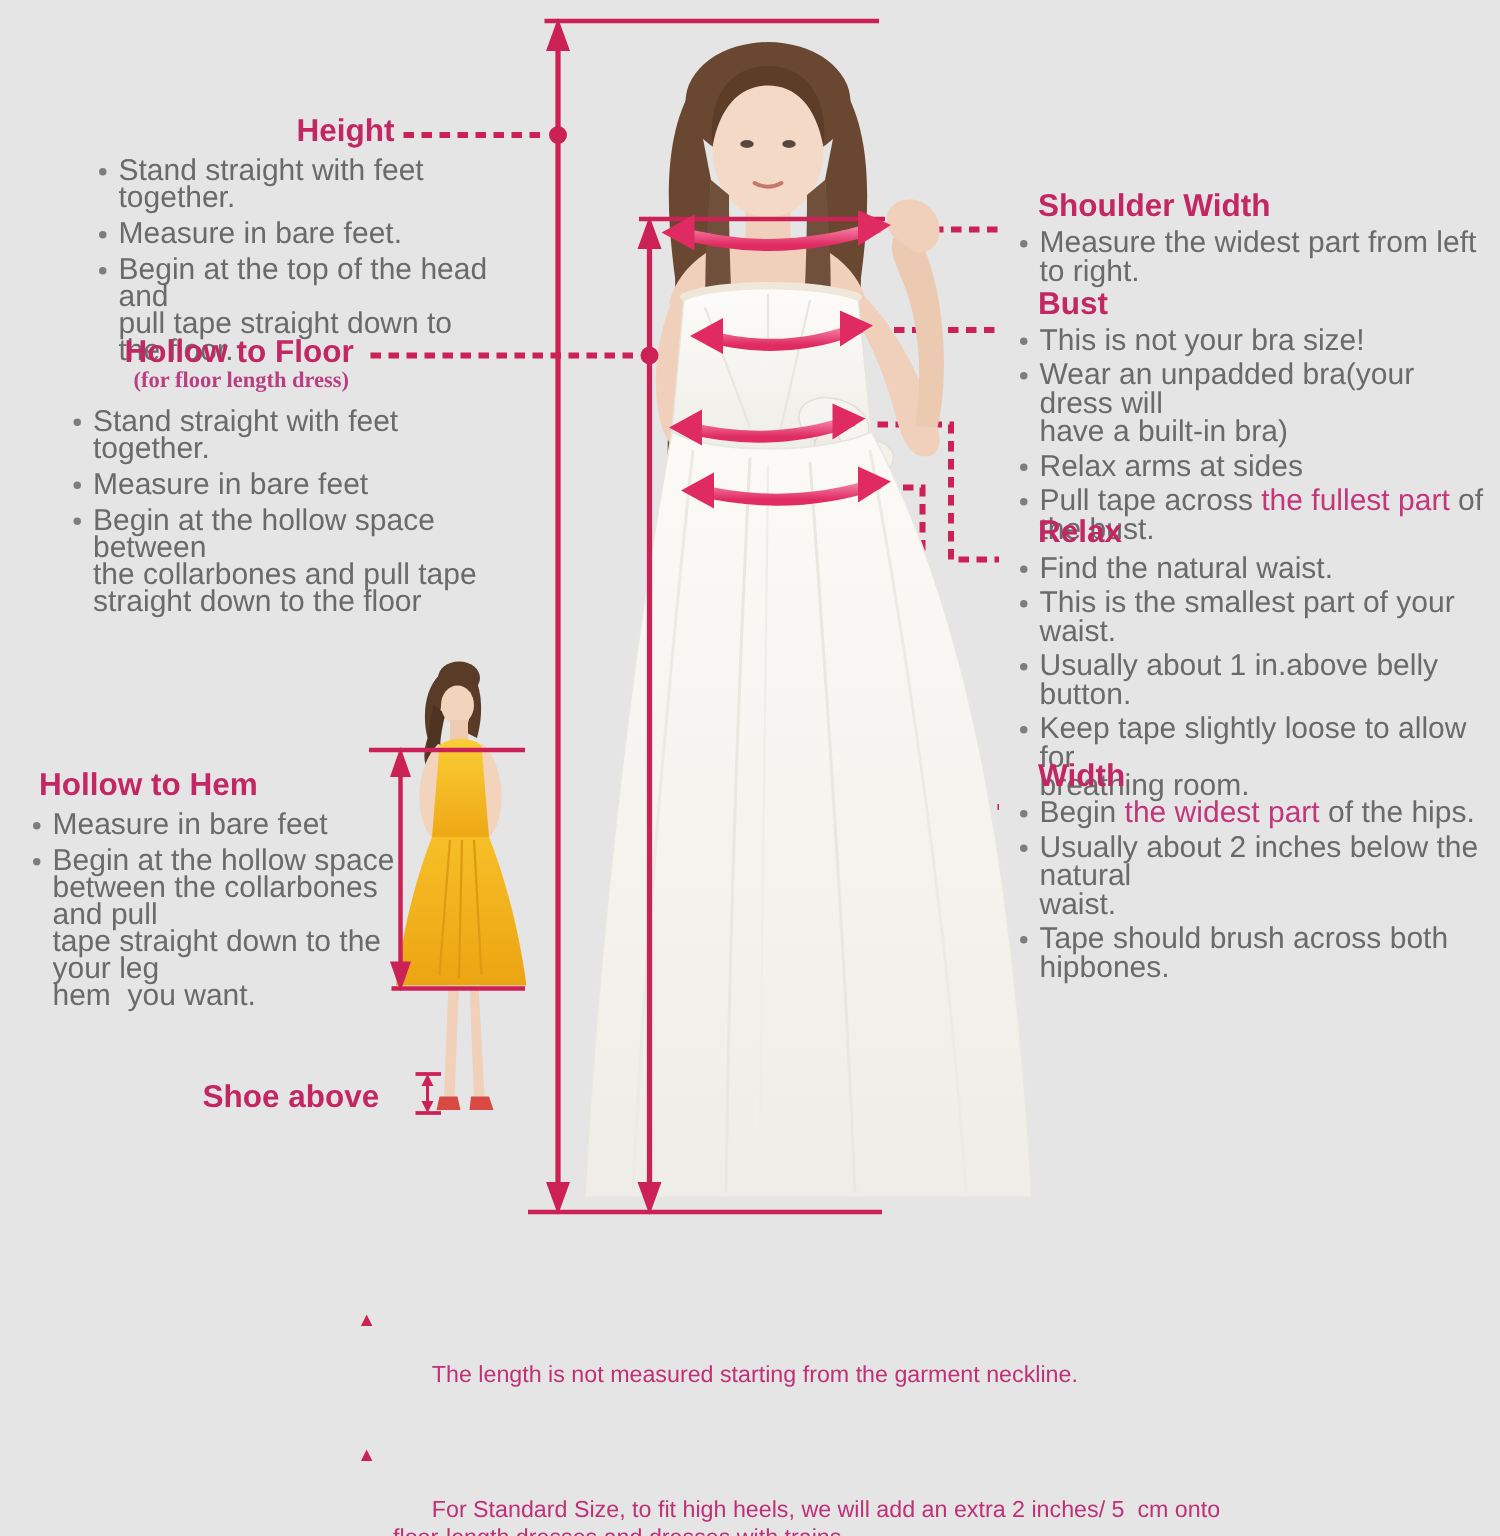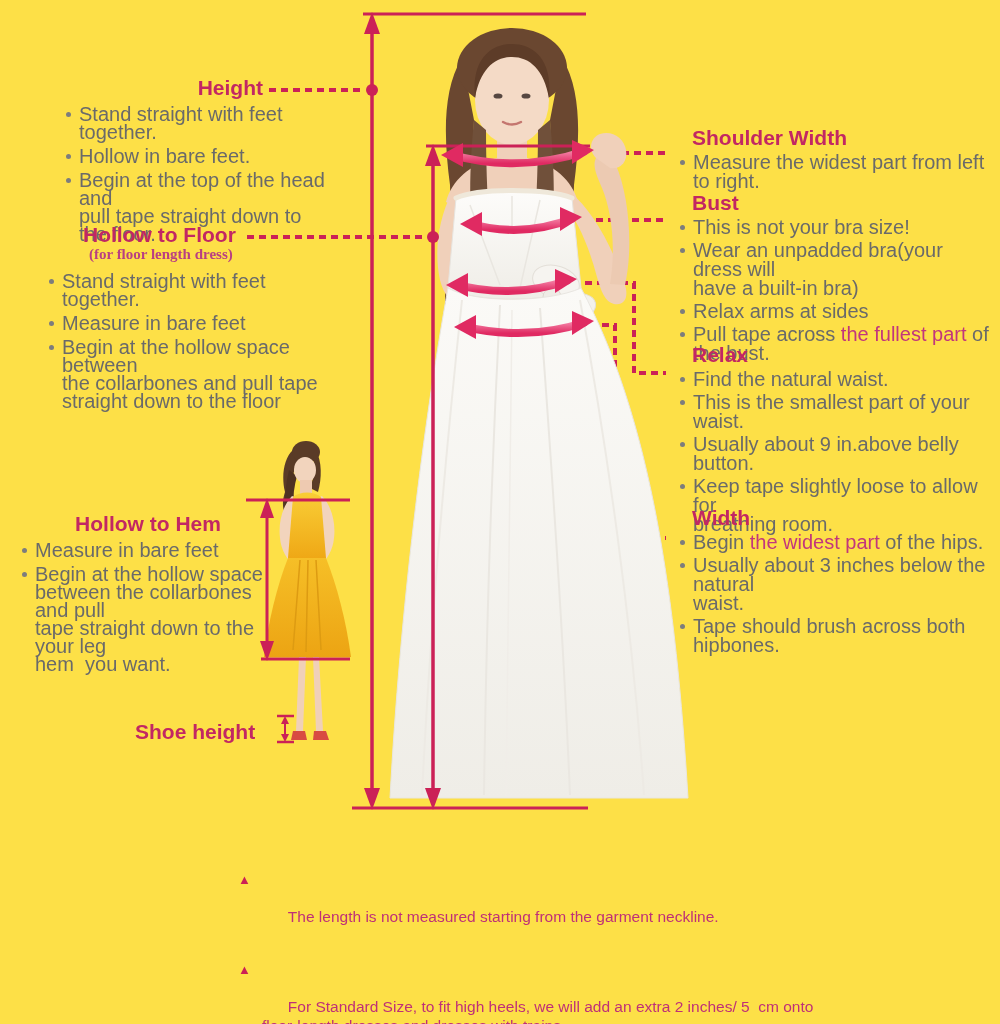--- a/index.html
+++ b/index.html
@@ -1,16 +1,16 @@
 <!DOCTYPE html>
 <html><head>
 <meta charset="utf-8">
 <style>
   html,body{margin:0;padding:0;background:#ffffff;}
-  .canvas{position:relative;width:1000px;height:1024px;background:#fde047;overflow:hidden;
+  .canvas{position:relative;width:1000px;height:1024px;background:#e5e5e5;overflow:hidden;
           font-family:"Liberation Sans",sans-serif;}
   svg.layer{position:absolute;left:0;top:0;}
 
   .sec{position:absolute;}
   .sec-title{font-size:21px;line-height:22px;font-weight:bold;color:#c22763;margin:0;}
   .sec-sub{font-size:15px;line-height:17px;font-weight:bold;color:#b93f82;font-family:Liberation Serif, serif;}
   ul.instr{list-style:none;margin:6px 0 0 0;padding:0;}
   ul.instr li{position:relative;padding-left:17px;font-size:20px;color:#6a6a6a;
               line-height:18px;margin-bottom:6px;white-space:pre-wrap;}
   ul.instr li::before{content:"";position:absolute;left:4px;top:7px;width:5px;height:5px;
@@ -18,21 +18,21 @@
   .hl{color:#c2367c;}
 
   
   #sec-height{left:62px;top:77px;width:272px;}
   #sec-height .sec-title{width:201px;text-align:right;}
   #sec-h2f{left:45px;top:224px;width:292px;}
   #sec-h2f .sec-title{margin-left:38px;}
   #sec-h2f .sec-sub{margin-left:44px;}
   #sec-h2f ul.instr{margin-top:9px;}
   #sec-hem{left:18px;top:513px;width:252px;}
-  #sec-hem .sec-title{margin-left:8px;text-align:center;}
+  #sec-hem .sec-title{margin-left:8px;}
   #sec-shoe{left:135px;top:721px;}
 
   
   .rsec{left:676px;width:318px;}
   #sec-shoulder{top:127px;}
   #sec-bust{top:192px;}
   #sec-waist{top:344px;}
   #sec-hips{top:507px;}
   .rsec .sec-title{margin-left:16px;}
   .rsec ul.instr{margin-top:4px;}
@@ -172,21 +172,21 @@
         <polygon points="476,315 476,339 454,327" fill="#e02a62"></polygon>
         <polygon points="572,311 572,335 594,321" fill="#e02a62"></polygon>
       </g>
     </g>
   </svg>
 
   <div class="sec" id="sec-height">
     <h2 class="sec-title">Height</h2>
     <ul class="instr">
       <li>Stand straight with feet together.</li>
-      <li>Hollow in bare feet.</li>
+      <li>Measure in bare feet.</li>
       <li>Begin at the top of the head and
 pull tape straight down to the floor.</li>
     </ul>
   </div>
 
   <div class="sec" id="sec-h2f">
     <h2 class="sec-title">Hollow to Floor</h2>
     <div class="sec-sub">(for floor length dress)</div>
     <ul class="instr">
       <li>Stand straight with feet together.</li>
@@ -202,21 +202,21 @@
     <ul class="instr">
       <li>Measure in bare feet</li>
       <li>Begin at the hollow space
 between the collarbones and pull
 tape straight down to the your leg
 hem  you want.</li>
     </ul>
   </div>
 
   <div class="sec" id="sec-shoe">
-    <h2 class="sec-title">Shoe height</h2>
+    <h2 class="sec-title">Shoe above</h2>
   </div>
 
   <div class="sec rsec" id="sec-shoulder">
     <h2 class="sec-title">Shoulder Width</h2>
     <ul class="instr">
       <li>Measure the widest part from left to right.</li>
     </ul>
   </div>
 
   <div class="sec rsec" id="sec-bust">
@@ -228,31 +228,31 @@
       <li>Relax arms at sides</li>
       <li><span>Pull tape across </span><span class="hl">the fullest part</span><span> of the bust.</span></li>
     </ul>
   </div>
 
   <div class="sec rsec" id="sec-waist">
     <h2 class="sec-title">Relax</h2>
     <ul class="instr">
       <li>Find the natural waist.</li>
       <li>This is the smallest part of your waist.</li>
-      <li>Usually about 9 in.above belly button.</li>
+      <li>Usually about 1 in.above belly button.</li>
       <li>Keep tape slightly loose to allow for
 breathing room.</li>
     </ul>
   </div>
 
   <div class="sec rsec" id="sec-hips">
     <h2 class="sec-title">Width</h2>
     <ul class="instr">
       <li><span>Begin </span><span class="hl">the widest part</span><span> of the hips.</span></li>
-      <li>Usually about 3 inches below the natural
+      <li>Usually about 2 inches below the natural
 waist.</li>
       <li>Tape should brush across both hipbones.</li>
     </ul>
   </div>
 
   <div class="notes">
     <div class="note">
       <span class="tri">▲</span>
       <span>The length is not measured starting from the garment neckline.</span>
     </div>

